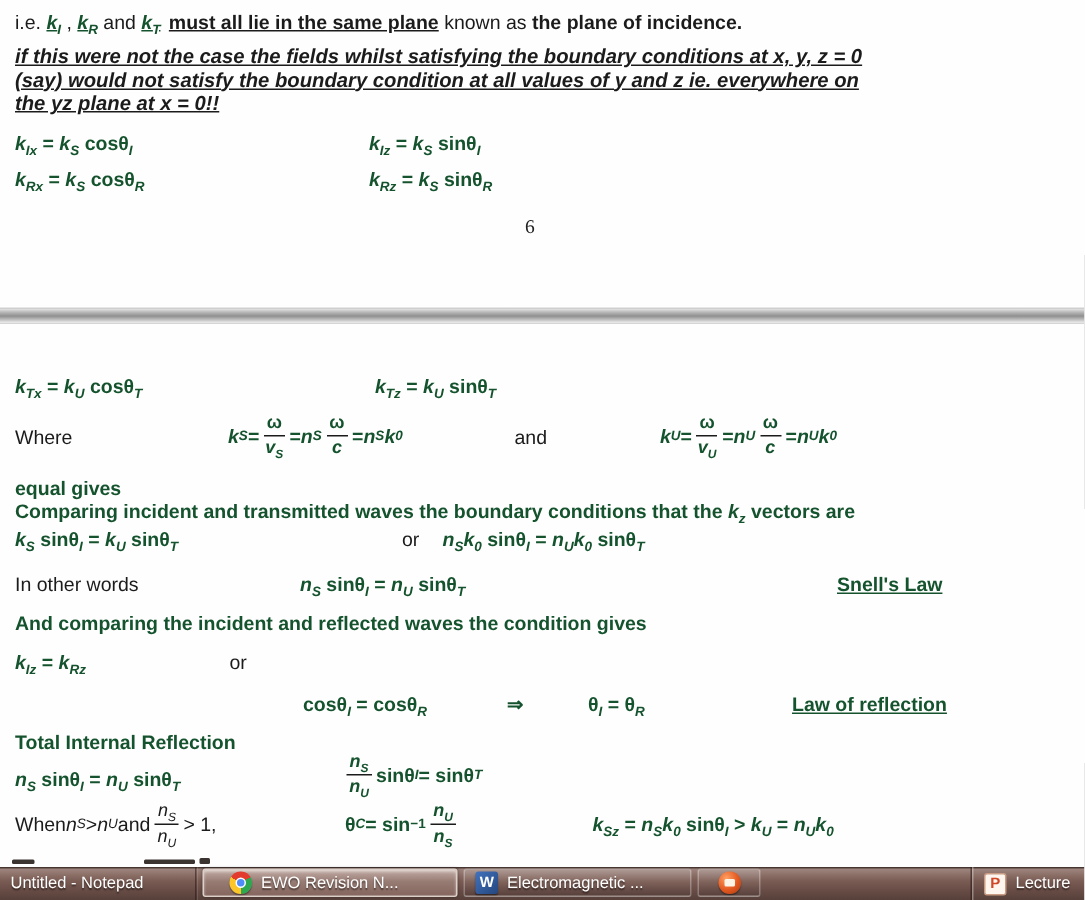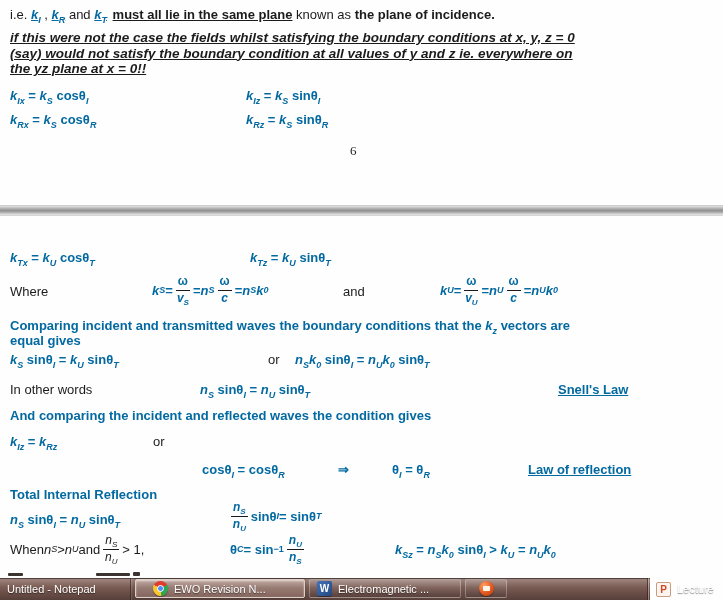--- a/index.html
+++ b/index.html
@@ -1,39 +1,39 @@
 <!DOCTYPE html>
 <html><head>
 <meta charset="utf-8">
 <style>
   html,body{margin:0;padding:0;background:#d8d8d8;font-family:"Liberation Sans",sans-serif;}
   #screen{position:relative;width:723px;height:600px;background:#fefefe;overflow:hidden;}
   .abs{position:absolute;}
   .txt{font-size:13px;color:#1b1b1b;white-space:nowrap;}
-  .eq{font-weight:bold;font-size:13px;color:#0369a1;white-space:nowrap;}
+  .eq{font-weight:bold;font-size:13px;color:#14532d;white-space:nowrap;}
   .eq i, .txt i{font-style:italic;}
   .bold{font-weight:bold;}
   .bi{font-weight:bold;font-style:italic;}
   .u{text-decoration:underline;}
   .par{font-size:13.5px;line-height:15.5px;color:#1b1b1b;white-space:nowrap;}
   sub{font-size:9px;font-style:italic;line-height:0;}
   sup{font-size:9px;font-style:normal;line-height:0;}
   .frac{display:inline-flex;flex-direction:column;align-items:center;vertical-align:middle;margin:0 3px;line-height:1.1;font-size:12px;}
   .frac .num{align-self:stretch;text-align:center;padding:0 2px 1px;border-bottom:1.2px solid #1b1b1b;}
   .frac .den{padding-top:1px;}
   .frac sub{font-size:8px;}
   .vrow{display:flex;align-items:center;}
   .page-break{left:0;top:205px;width:723px;height:9px;
     background:linear-gradient(180deg,#e2e2e2 0,#b6b6b6 25%,#8f8f8f 52%,#bdbdbd 78%,#eaeaea 100%);
     border-top:1px solid #cfcfcf;border-bottom:1px solid #d6d6d6;}
   .serif{font-family:"Liberation Serif",serif;}
   .frag{background:#3a332f;border-radius:1px;}
 
   
-  #taskbar{position:absolute;left:0;top:578px;width:650px;height:22px;
+  #taskbar{position:absolute;left:0;top:578px;width:723px;height:22px;
     background:linear-gradient(180deg,#2e201d 0,#9c837b 7%,#7a5c54 42%,#674c45 72%,#57403a 100%);}
   .tb-btn{position:absolute;top:1px;height:19px;display:flex;align-items:center;gap:6px;
     padding:0 7px;box-sizing:border-box;color:#fff;font-size:11px;
     text-shadow:0 1px 1px rgba(0,0,0,.5);white-space:nowrap;overflow:hidden;cursor:default;}
   .tb-plain{border-right:1px solid rgba(40,22,18,.55);box-shadow:1px 0 0 rgba(255,255,255,.12);}
   .tb-active{background:linear-gradient(180deg,#c2aca4,#977c74 45%,#85665e);
     border:1px solid #ddd0c9;border-radius:2px;
     box-shadow:inset 0 1px 2px rgba(255,255,255,.55),0 0 2px rgba(0,0,0,.35);}
   .tb-soft{background:linear-gradient(180deg,rgba(255,255,255,.18),rgba(255,255,255,.05) 50%,rgba(0,0,0,.06));
     border:1px solid rgba(255,255,255,.28);border-radius:2px;}
@@ -94,22 +94,22 @@
   <div class="abs txt" style="left:343px;top:284px;">and</div>
   <div class="abs eq vrow" style="left:440px;top:272px;height:36px;"><i>k</i><sub>U</sub> = <span class="frac">
         <span class="num">ω</span>
         <span class="den"><i>v</i><sub>U</sub></span>
       </span> = <i>n</i><sub>U</sub> <span class="frac">
         <span class="num">ω</span>
         <span class="den"><i>c</i></span>
       </span> = <i>n</i><sub>U</sub><i>k</i><sub>0</sub></div>
 
   <div class="abs eq" style="left:10px;top:318px;line-height:15px;">
+    <div>equal gives</div>
     <div>Comparing incident and transmitted waves the boundary conditions that the <i>k</i><sub>z</sub> vectors are</div>
-    <div>equal gives</div>
   </div>
 
   <div class="abs eq" style="left:10px;top:352px;"><i>k</i><sub>S</sub> sinθ<sub>I</sub> = <i>k</i><sub>U</sub> sinθ<sub>T</sub></div>
   <div class="abs txt" style="left:268px;top:352px;">or</div>
   <div class="abs eq" style="left:295px;top:352px;"><i>n</i><sub>S</sub><i>k</i><sub>0</sub> sinθ<sub>I</sub> = <i>n</i><sub>U</sub><i>k</i><sub>0</sub> sinθ<sub>T</sub></div>
 
   <div class="abs txt" style="left:10px;top:382px;">In other words</div>
   <div class="abs eq" style="left:200px;top:382px;"><i>n</i><sub>S</sub> sinθ<sub>I</sub> = <i>n</i><sub>U</sub> sinθ<sub>T</sub></div>
   <div class="abs eq u" style="left:558px;top:382px;">Snell's Law</div>
 

